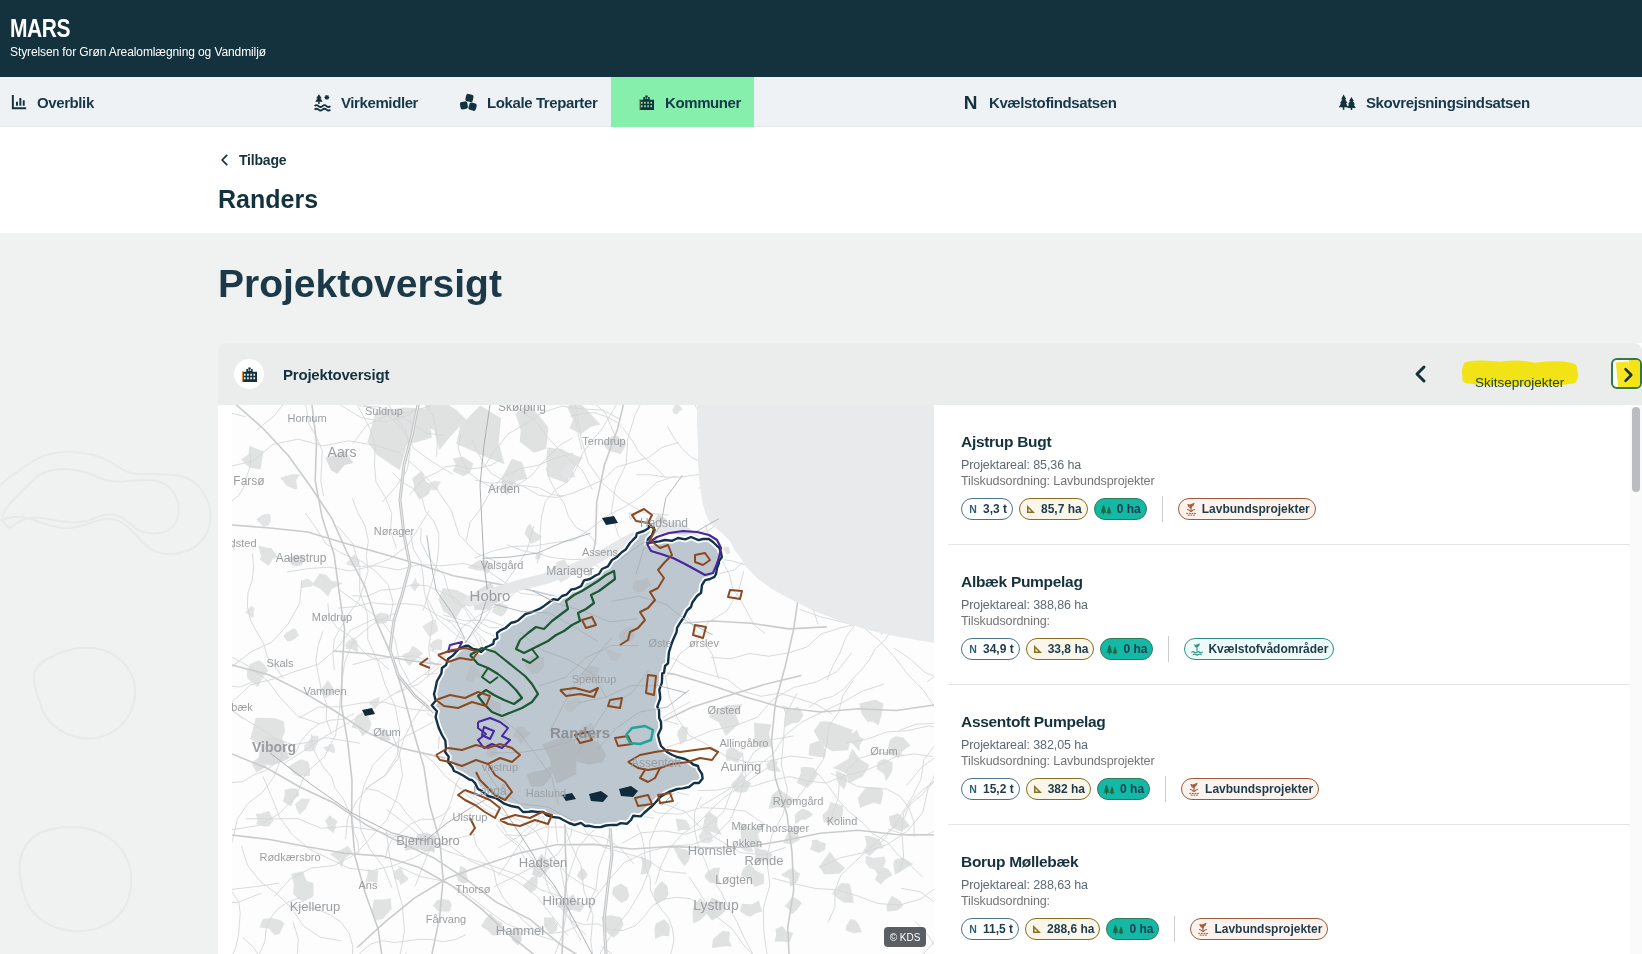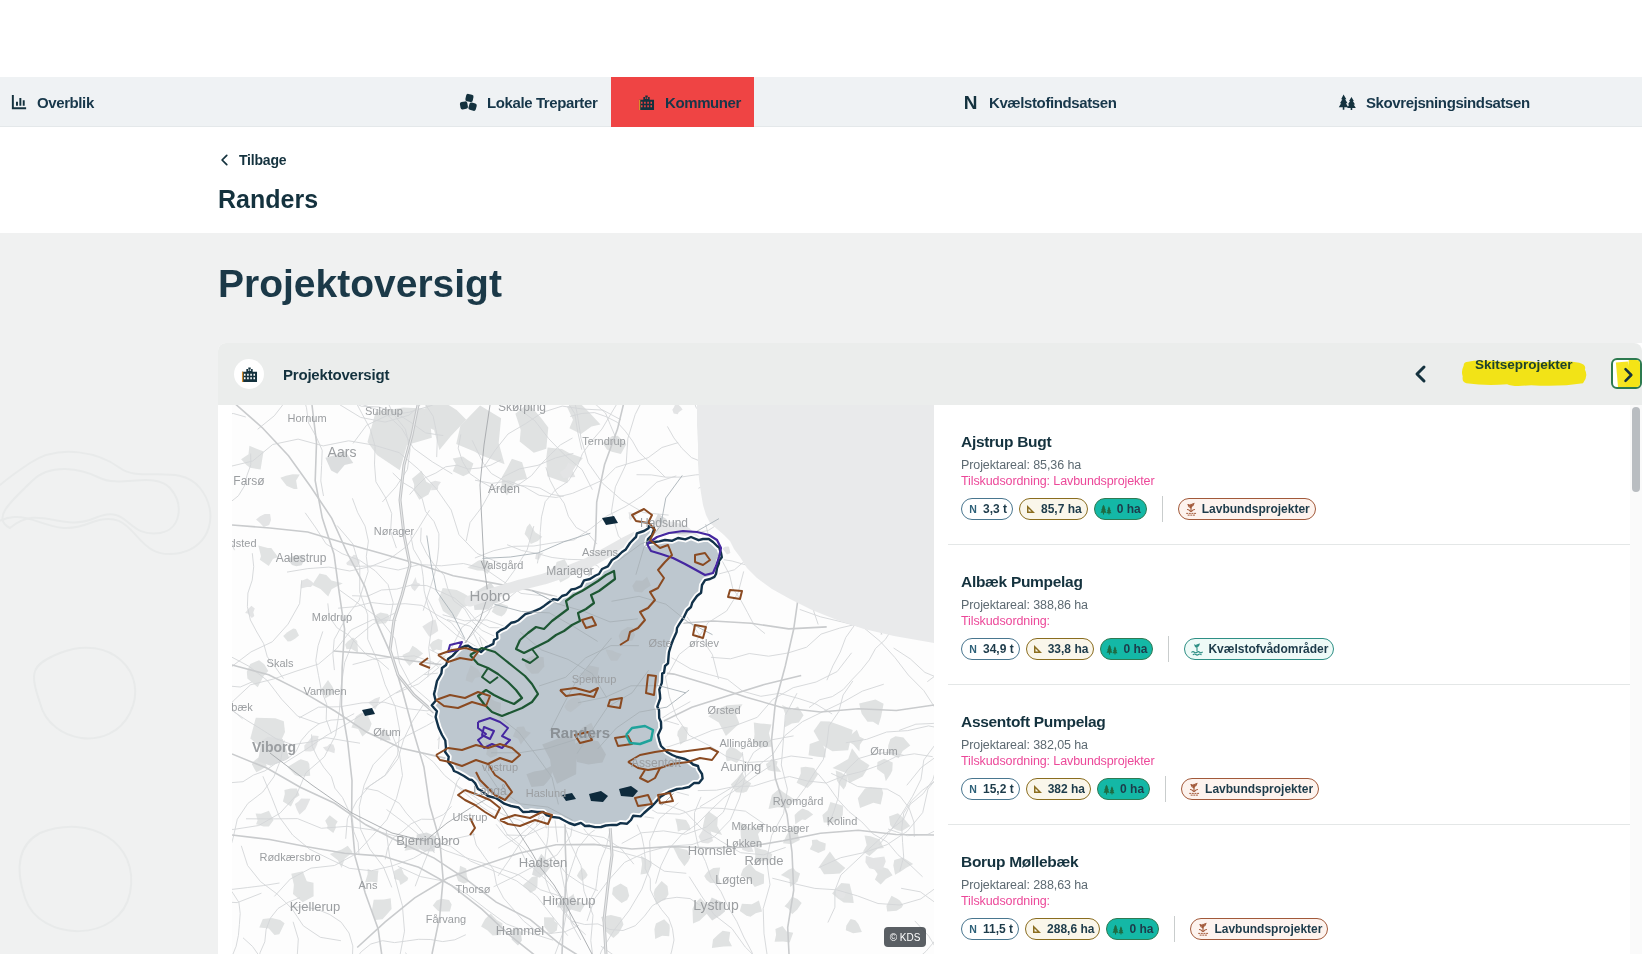--- a/index.html
+++ b/index.html
@@ -3,65 +3,78 @@
 <title>MARS</title>
 <style>
 *{margin:0;padding:0;box-sizing:border-box}
 html,body{width:1642px;height:954px;overflow:hidden;font-family:"Liberation Sans",sans-serif}
 #app{position:relative;width:1642px;height:954px;background:#fff}
 .hdr{position:absolute;left:0;top:0;width:1642px;height:77px;background:#14323e;color:#fff}
 .hdr .t{position:absolute;left:10px;top:14px;font-size:25px;font-weight:700;letter-spacing:-0.5px;transform:scaleX(.84);transform-origin:left center}
 .hdr .s{position:absolute;left:10px;top:45px;font-size:12px;letter-spacing:-0.1px}
 .nav{position:absolute;left:0;top:77px;width:1642px;height:50px;background:#eff2f4;box-shadow:inset 0 -1px 0 #e4e8ea}
 .nav .it{position:absolute;top:0;height:50px;display:flex;align-items:center;gap:9px;color:#17374a;font-size:15px;font-weight:700;letter-spacing:-0.4px;padding:0 13px 0 26px}
-.nav .it.sel{background:#ef4444}
+.nav .it.sel{background:#86efac}
 .nav svg{flex:0 0 auto}
 .white{position:absolute;left:0;top:127px;width:1328px;height:106px;background:#fff}
 .back{position:absolute;left:218px;top:25px;color:#14323e;font-size:14px;font-weight:700;letter-spacing:-0.2px;display:flex;align-items:center;gap:7px}
 .h2r{position:absolute;left:218px;top:58px;color:#14323e;font-size:25px;font-weight:700}
 .main{position:absolute;left:0;top:233px;width:1642px;height:721px;background:#f0f1f1;overflow:hidden}
 .h1{position:absolute;left:218px;top:262px;color:#1b3948;font-size:39px;font-weight:700}
 .card{position:absolute;left:218px;top:343px;width:1424px;height:611px;background:#fff;border-radius:8px 0 0 0}
 .chead{position:absolute;left:0;top:0;width:1424px;height:62px;background:#ebedec;border-radius:8px 8px 0 0}
 .circ{position:absolute;left:16px;top:16px;width:30px;height:30px;border-radius:50%;background:#fff;display:flex;align-items:center;justify-content:center}
 .chead .tt{position:absolute;left:65px;top:23px;font-size:15px;font-weight:700;letter-spacing:-0.2px;color:#14323e}
 .chev-l{position:absolute;left:1191px;top:19px;width:24px;height:24px}
-.hl{position:absolute;left:1241px;top:14px;height:33px;padding:0 16px;display:flex;align-items:flex-start;font-size:13.5px;font-weight:700;color:#1d4230}
+.hl{position:absolute;left:1241px;top:14px;height:33px;padding:0 16px;display:flex;align-items:flex-end;font-size:13.5px;font-weight:400;color:#1d4230}
 .hlbg{position:absolute;left:0;top:0;width:100%;height:100%;z-index:0}
 .hl span{position:relative;z-index:1}
 .nextbtn{position:absolute;left:1393px;top:15px;width:31px;height:31px;border:2px solid #2d7a4f;border-radius:6px;background:#fff;overflow:hidden}
 .nextbtn .y1{position:absolute;left:14px;top:-3px;width:20px;height:40px;background:#f4e416;transform:rotate(6deg)}
 .nextbtn .y2{position:absolute;left:4px;top:2px;width:12px;height:26px;background:#f4e416;transform:rotate(-5deg);opacity:.95}
 .nextbtn svg{position:absolute;left:5px;top:4px}
 .list{position:absolute;left:730px;top:62px;width:682px;height:390px;background:#fff}
 .row{position:absolute;left:0;width:682px;height:140px}
 .row .ti{position:absolute;left:13px;top:28px;font-size:15.5px;font-weight:700;letter-spacing:-0.3px;color:#14323e}
 .row .m1{position:absolute;left:13px;top:53px;font-size:12.5px;letter-spacing:-0.1px;color:#5d6a72}
-.row .m2{position:absolute;left:13px;top:69px;font-size:12.5px;letter-spacing:-0.1px;color:#ec4899}
+.row .m2{position:absolute;left:13px;top:69px;font-size:12.5px;letter-spacing:-0.1px;color:#737373}
 .badges{position:absolute;left:13px;top:91px;display:flex;align-items:center;gap:6px}
 .bdg{display:inline-flex;align-items:center;gap:4px;height:22px;padding:0 5px;border-radius:11px;border:1.5px solid;font-size:12px;font-weight:700;color:#1d3b4a;background:#fff;white-space:nowrap}
 .b-n{border-color:#49768f}
 .b-a{border-color:#8a6d1f;background:#faf6ea}
 .b-t{border-color:#2f7a52;background:#14b8a6}
 .b-l{border-color:#a2593a;background:#fdf3ee}
 .b-k{border-color:#2e8f85;background:#eefaf7}
 .vdiv{width:1px;height:26px;background:#c9cdcd;margin:0 9px}
 .sep{position:absolute;left:0;width:682px;height:1px;background:#e4e7e7}
 .sbar{position:absolute;left:1412px;top:62px;width:12px;height:549px;background:#fafafa}
 .sbar .th{position:absolute;left:2px;top:2px;width:8px;height:85px;border-radius:4px;background:#b9bdc1}
 .contours{position:absolute;left:0;top:0;width:1642px;height:721px}
 </style></head>
 <body>
 <div id="app">
+<div class="hdr">
+      <div class="t">MARS</div>
+      <div class="s">Styrelsen for Grøn Arealomlægning og Vandmiljø</div>
+    </div>
 <div class="nav">
 <div class="it" style="left:-16px">
         <svg width="18" height="18" viewBox="0 0 24 24" fill="#14323e">
           <path d="M2.5 2.5h2.6v16.4h16.4v2.6H2.5V2.5zm5.5 9h2.6v5.5H8v-5.5zm4.5-5h2.6v10.5h-2.6V6.5zm4.5 3h2.6v7.5h-2.6V9.5z"></path>
         </svg>
         <span>Overblik</span>
+      </div>
+<div class="it" style="left:287px">
+        <svg width="19" height="19" viewBox="0 0 24 24" fill="none" stroke="#14323e" stroke-width="2">
+          <path d="M7.5 1.5 L11 6.5 L9.3 6.5 L12.2 11 L2.8 11 L5.7 6.5 L4 6.5 Z M6.6 11 h1.8 v3 h-1.8 Z" fill="#14323e" stroke="none"></path>
+          <path d="M17.5 2.5 v6 m-3 -3 h6 m-5.1 -2.1 l4.2 4.2 m0 -4.2 l-4.2 4.2" stroke-width="1.4"></path>
+          <path d="M2 16.5 q2.5 -2.3 5 0 q2.5 2.3 5 0 q2.5 -2.3 5 0 q2.5 2.3 5 0" fill="none" stroke-width="2.2"></path>
+          <path d="M2 21 q2.5 -2.3 5 0 q2.5 2.3 5 0 q2.5 -2.3 5 0 q2.5 2.3 5 0" fill="none" stroke-width="2.2"></path>
+        </svg>
+        <span>Virkemidler</span>
       </div>
 <div class="it" style="left:433px">
         <svg width="19" height="19" viewBox="0 0 24 24" fill="#14323e">
           <rect x="8.5" y="1.5" width="9.5" height="9.5" rx="2.5" transform="rotate(12 13 6)"></rect>
           <rect x="1.5" y="11" width="9.5" height="9.5" rx="2.5" transform="rotate(-10 6 16)"></rect>
           <rect x="12.5" y="12.5" width="9.5" height="9.5" rx="2.5" transform="rotate(16 17 17)"></rect>
         </svg>
         <span>Lokale Treparter</span>
       </div>
 <div class="it sel" style="left:611px">

